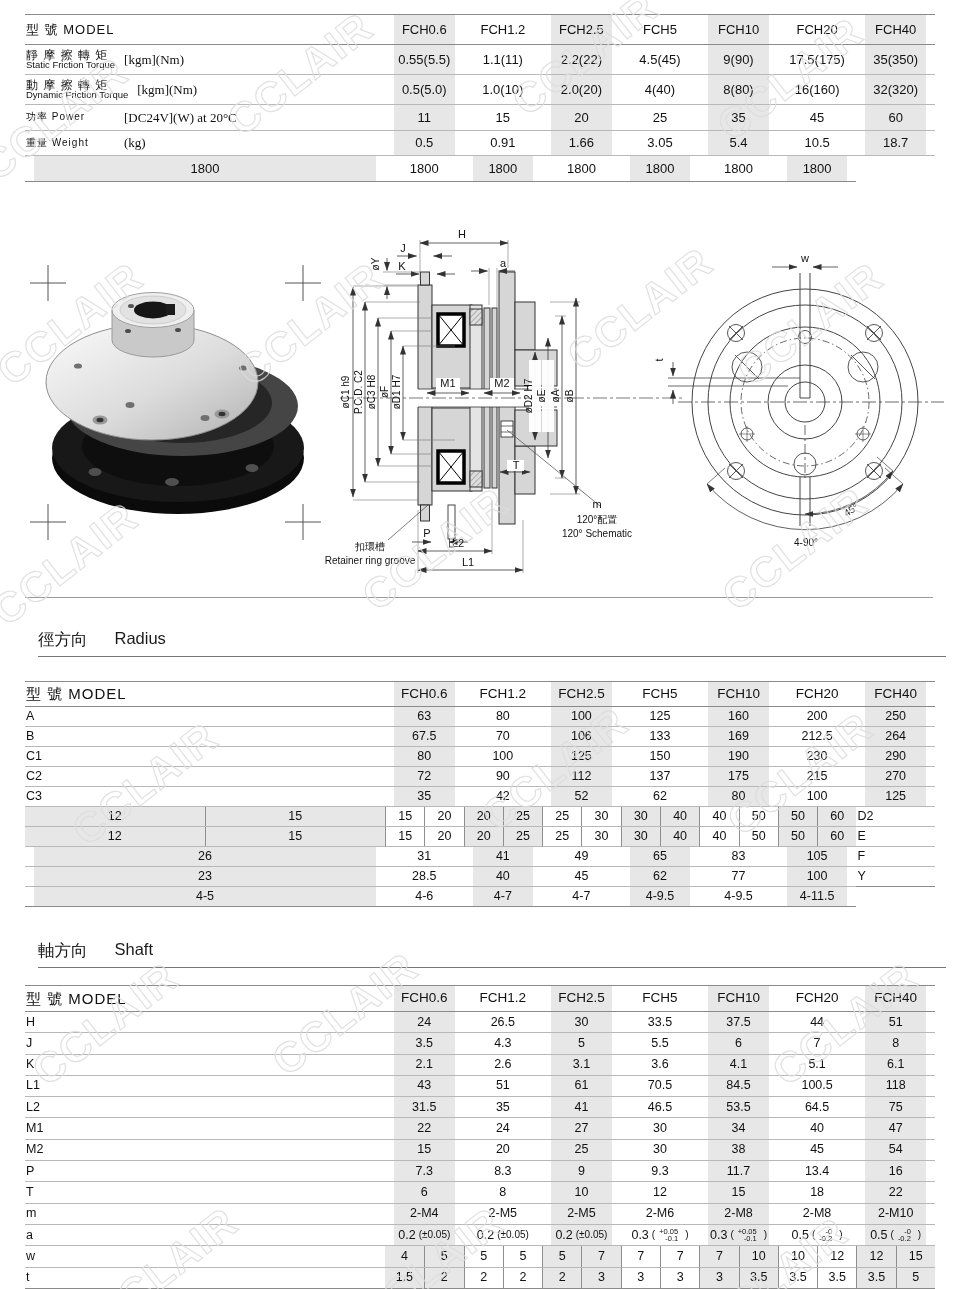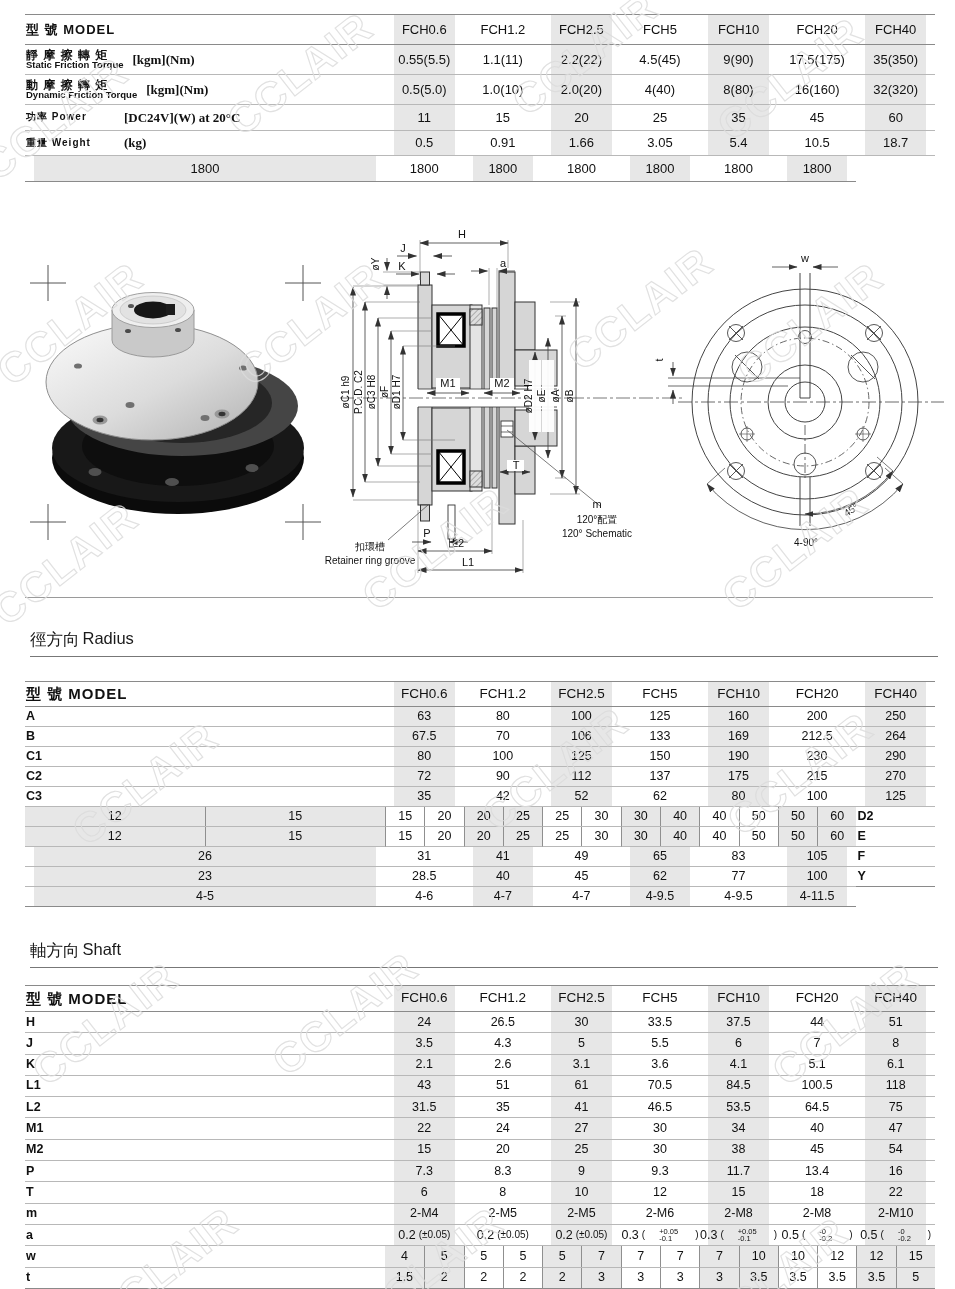--- a/index.html
+++ b/index.html
@@ -22,40 +22,40 @@
   #shaft-table{top:985px;grid-template-rows:27px repeat(13,21.3px);}
   .cell{
     display:flex;align-items:center;justify-content:center;
     font-size:12.5px;border-bottom:1px solid #b8b8b8;
     padding:0 9px;background-clip:content-box;line-height:1.05;
   }
   #spec-table .cell{font-size:13px;}
   .cell.head{border-top:1px solid #8a8a8a;border-bottom:1px solid #8a8a8a;font-size:13.5px;}
   .cell.lastrow{border-bottom:1px solid #8a8a8a;}
   .cell.shade{background-color:#e7e7e7;}
-  .cell.lblcell{justify-content:flex-start;padding:0 0 0 1px;background:none;text-align:left;font-weight:bold;}
+  .cell.lblcell{justify-content:flex-start;padding:0 0 0 1px;background:none;text-align:left;}
   .cell.lblcell.head{font-size:15px;letter-spacing:1px;}
   
   .lmain{display:flex;flex-direction:column;justify-content:center;min-width:89px;}
   .lzh{font-size:12px;letter-spacing:1px;white-space:nowrap;}
   .lzh.single{font-size:10px;}
   .len{font-size:9.5px;letter-spacing:0;margin-top:-1px;white-space:nowrap;}
   .lunit{font-family:"Liberation Serif", serif;font-size:13px;margin-left:9px;white-space:nowrap;}
   
   .cell.split{padding:0;background-clip:border-box;}
   .cell.split .sub{flex:1 1 0;align-self:stretch;display:flex;align-items:center;justify-content:center;}
   .cell.split .sub + .sub{border-left:1px solid #8f8f8f;}
   .cell.bl{border-left:1px solid #8f8f8f;}
   
   .tolv{font-size:10px;margin-left:3px;}
-  .stk{display:inline-flex;flex-direction:column;font-size:7.5px;line-height:7.5px;text-align:left;margin:0 14px;}
+  .stk{display:inline-flex;flex-direction:column;font-size:7.5px;line-height:7.5px;text-align:right;margin:0 4px;}
   
-  .sec-head{position:absolute;left:30px;width:908px;z-index:2;height:27px;
+  .sec-head{position:absolute;left:38px;width:908px;z-index:2;height:27px;
     border-bottom:1px solid #777;font-size:16.5px;color:#1a1a1a;
-    display:flex;gap:3px;align-items:flex-start;}
+    display:flex;gap:27px;align-items:flex-start;}
   #radius-heading{top:629px;}
   #shaft-heading{top:940px;}
   .fig-divider{position:absolute;top:597px;left:25px;width:908px;border-top:1px solid #9a9a9a;z-index:1;}
   
   #figures{position:absolute;top:210px;left:0;z-index:1;}
   .dl{font-size:11px;fill:#111;}
   .dls{font-size:10px;fill:#111;}
 </style>
 </head>
 <body>

